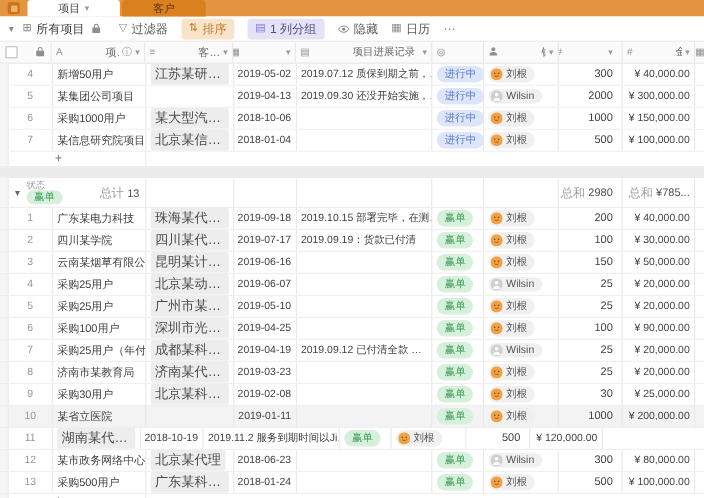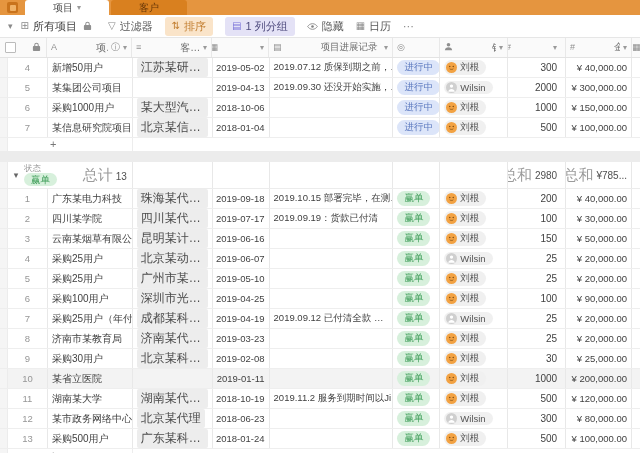--- a/index.html
+++ b/index.html
@@ -64,21 +64,21 @@
     display:flex;align-items:center;gap:3px;overflow:hidden;}
   .mpill svg{flex:none;display:block;}
 
   .g-ghead{display:flex;height:26px;background:#fff;border-bottom:1px solid #ECECEC;}
   .lefthead{width:125px;display:flex;align-items:center;border-right:1px solid #E8E8E8;
     box-sizing:border-box;height:100%;}
   .garrow{width:16px;text-align:center;color:#666;font-size:9px;flex:none;cursor:pointer;}
   .gstack{display:flex;flex-direction:column;justify-content:center;gap:1px;flex:1;overflow:hidden;}
   .gfield{font-size:8.5px;color:#9b9b9b;line-height:1;}
   .gtag{border-radius:8px;padding:1px 7px;font-size:9.5px;width:fit-content;line-height:1.2;}
-  .sumlabel{font-size:15px;color:#9b9b9b;margin-right:3px;}
+  .sumlabel{font-size:11px;color:#9b9b9b;margin-right:3px;}
   .sumval{font-size:10px;color:#4f4f4f;}
   .gcount{margin-right:5px;white-space:nowrap;}
 
   .g-addrow{display:flex;height:13px;border-bottom:1px solid #ECECEC;background:#fff;font-size:11px;color:#777;}
   .addnum{width:40px;height:100%;box-sizing:border-box;}
   .addname{width:85px;height:100%;display:flex;align-items:center;padding-left:2px;
     border-right:1px solid #EDEDED;box-sizing:border-box;line-height:1;}
   .sep{background:#ECECEC;}
 </style>
 </head>
@@ -618,21 +618,20 @@
             <span>刘根</span>
           </span>
         </div>
         <div class="cell w-lic">1000</div>
         <div class="cell w-amt">¥ 200,000.00</div>
         <div class="cell w-extra"></div>
       </div>
       <div class="g-row">
         <span class="indent"></span>
         <div class="cell w-num rownum">11</div>
-        <div class="cell w-name">湖南某大学</div>
         <div class="cell w-cust">
           <span class="tag">湖南某代理商</span>
         </div>
         <div class="cell w-date">2018-10-19</div>
         <div class="cell w-prog">2019.11.2 服务到期时间以Ji…</div>
         <div class="cell w-stat">
           <span class="spill" style="background: rgb(215, 240, 220); color: rgb(62, 157, 88);">赢单</span>
         </div>
         <div class="cell w-sales">
           <span class="mpill">

